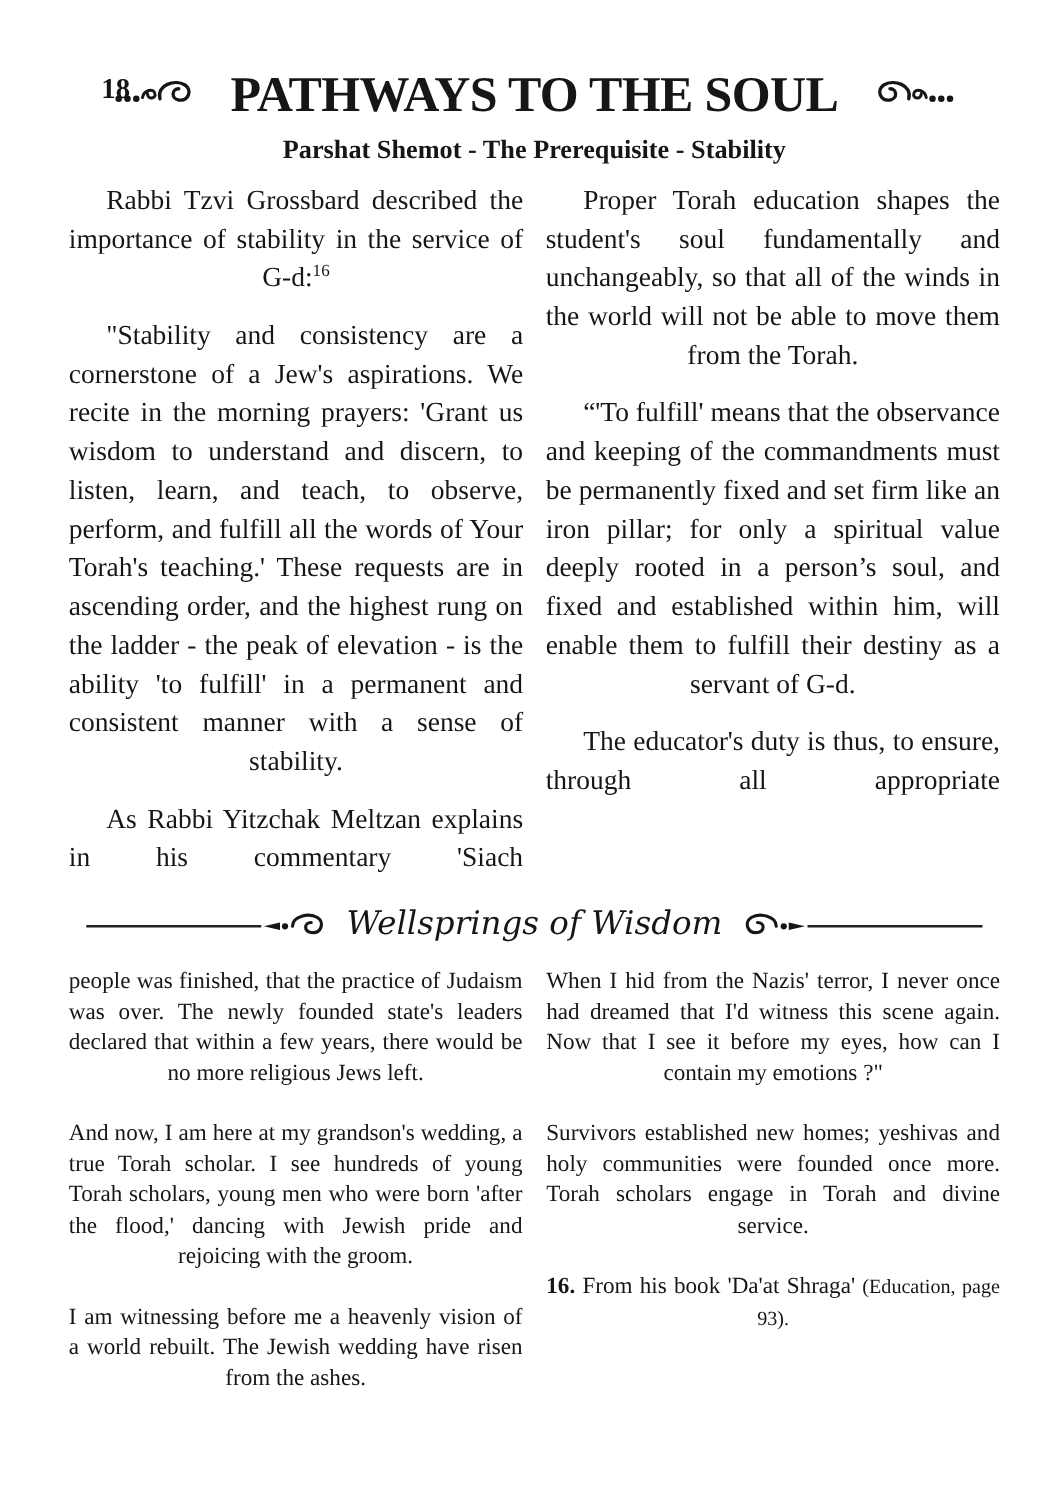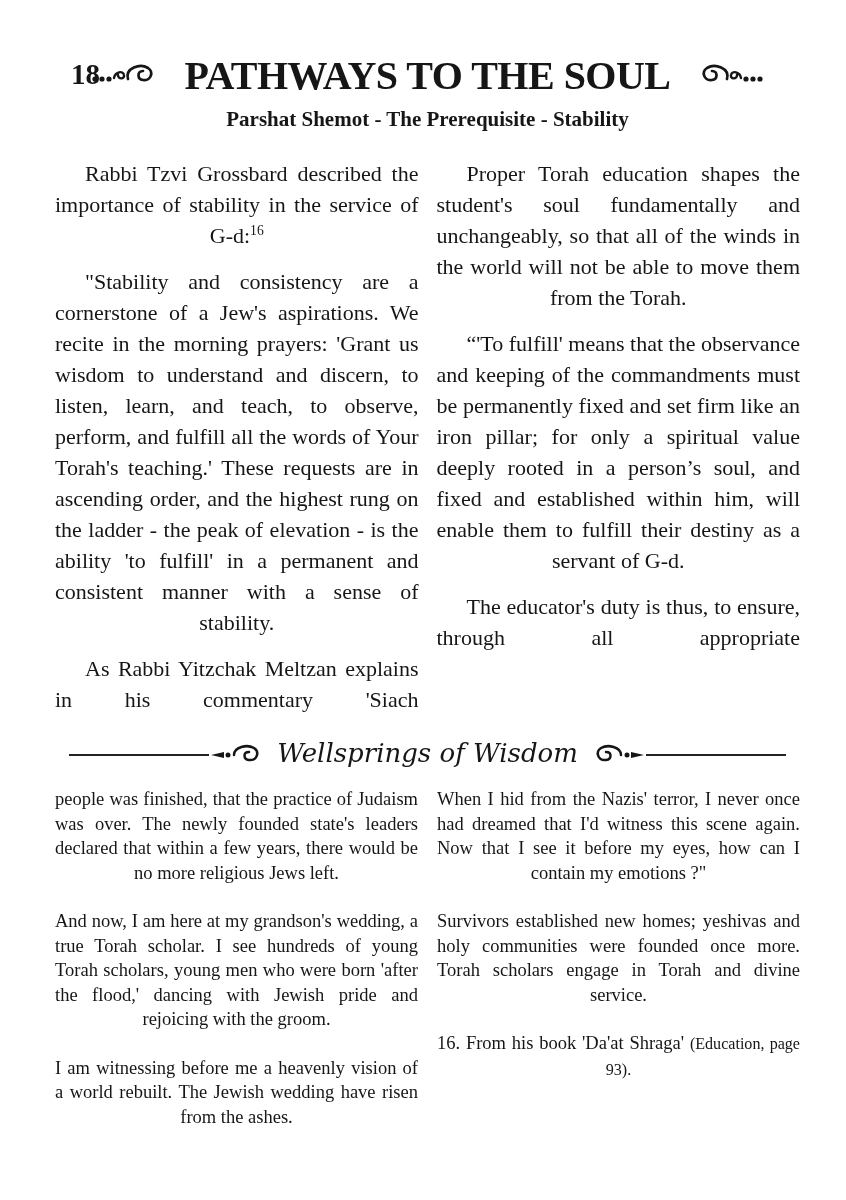--- a/index.html
+++ b/index.html
@@ -18,23 +18,23 @@
   .header-row {
     position: relative;
     display: flex;
     justify-content: center;
     align-items: center;
     gap: 10px;
     height: 50px;
   }
   .page-num {
     position: absolute;
-    left: 16px;
+    left: 26px;
     top: 8px;
-    font-size: 29px;
+    font-size: 23px;
     font-weight: bold;
   }
   h1.book-title {
     font-size: 40px;
     font-weight: bold;
     letter-spacing: -0.5px;
     white-space: nowrap;
     line-height: 1;
     padding-top: 2px;
   }
@@ -44,21 +44,21 @@
     font-size: 21px;
     font-weight: bold;
     margin-top: 7px;
   }
   
   .columns {
     display: grid;
     grid-template-columns: 1fr 1fr;
     column-gap: 18px;
   }
-  .columns.upper { margin-top: 26px; font-size: 22px; line-height: 31px; }
+  .columns.upper { margin-top: 12px; font-size: 22px; line-height: 31px; }
   .columns.lower { margin-top: 12px; font-size: 18.5px; line-height: 24.5px; gap: 19px; }
   .col p { text-align: justify; }
   .col p + p { margin-top: 15px; }
   .columns.lower .col p + p { margin-top: 24px; }
   p.indent { text-indent: 30px; }
   p.center-last { text-align-last: center; }
   p.full-last  { text-align-last: justify; }
   sup.fn-ref {
     font-size: 0.62em;
     vertical-align: super;
@@ -80,21 +80,21 @@
   .divider-label {
     font-family: "DejaVu Serif", serif;
     font-style: italic;
     font-weight: normal;
     font-size: 26px;
     white-space: nowrap;
     padding: 0 6px 4px 6px;
   }
   .ornament { flex: 0 0 auto; margin: 0 2px; }
   
-  p.footnote .fn-num { font-weight: normal; }
+  p.footnote .fn-num { font-weight: bold; }
   p.footnote .fn-detail { font-size: 0.87em; }
 </style>
 </head>
 <body>
 
 <div class="page">
 
   <header>
     <div class="header-row">
       <span class="page-num">18</span>

